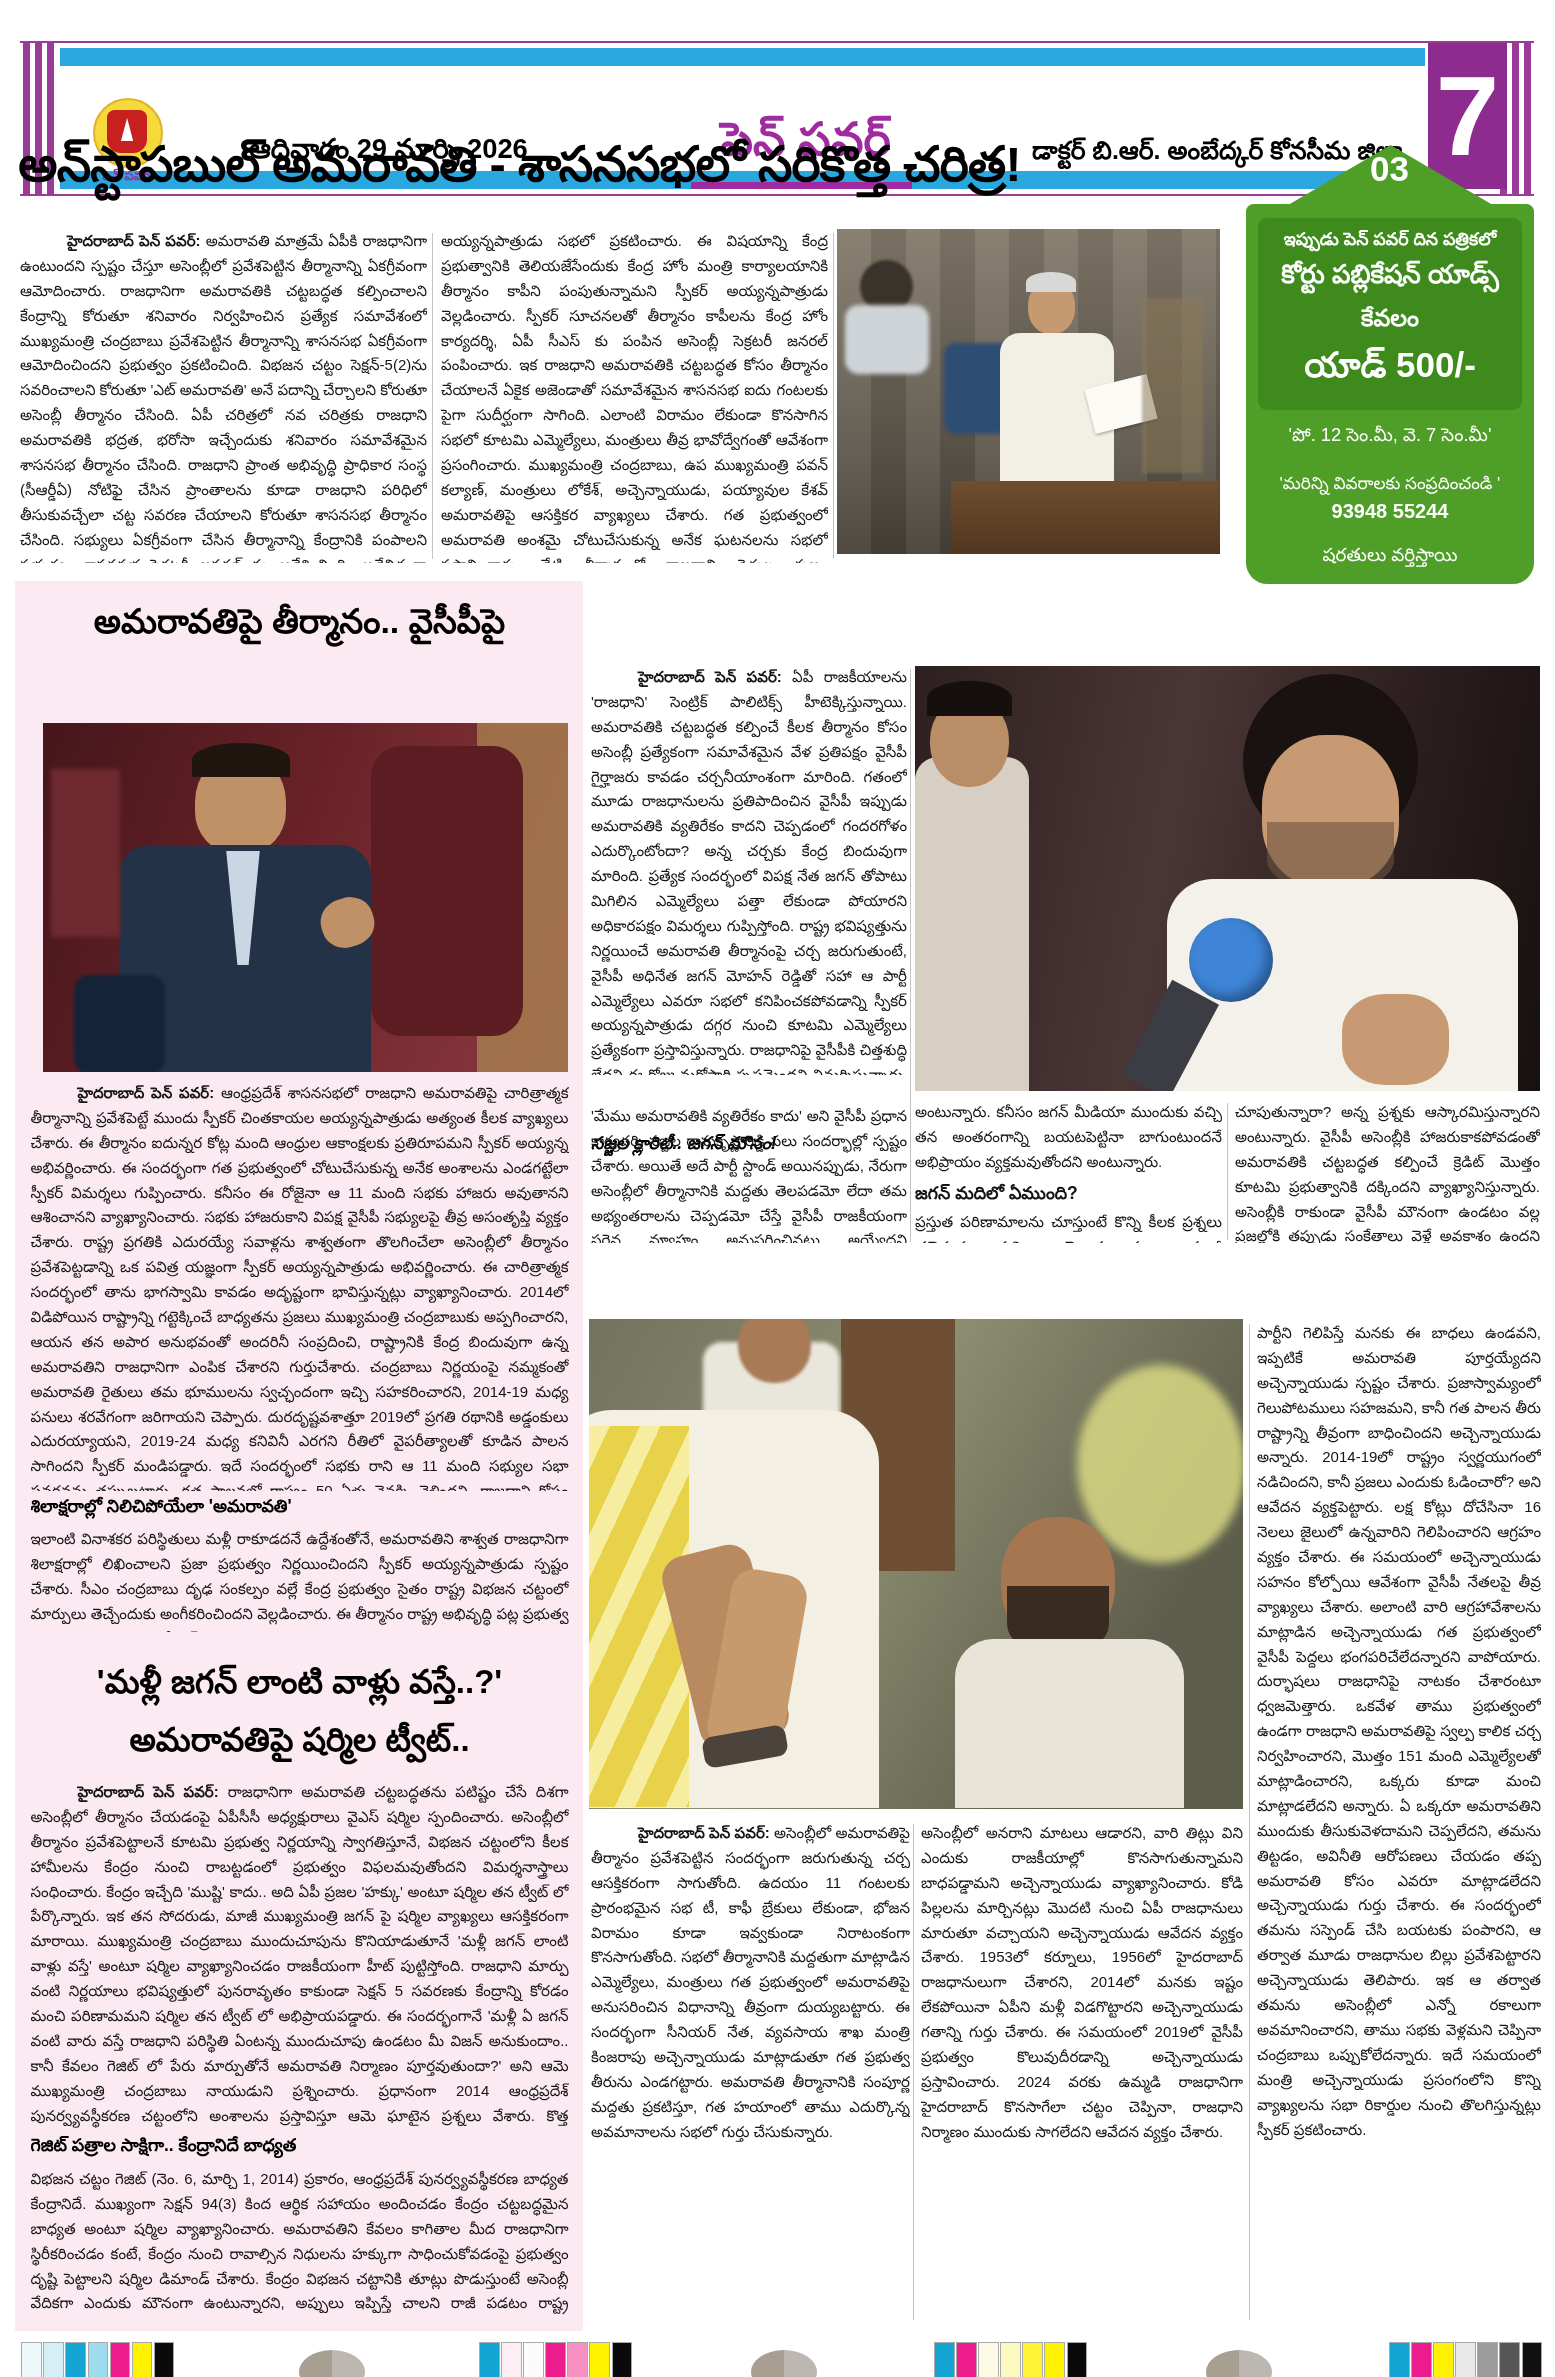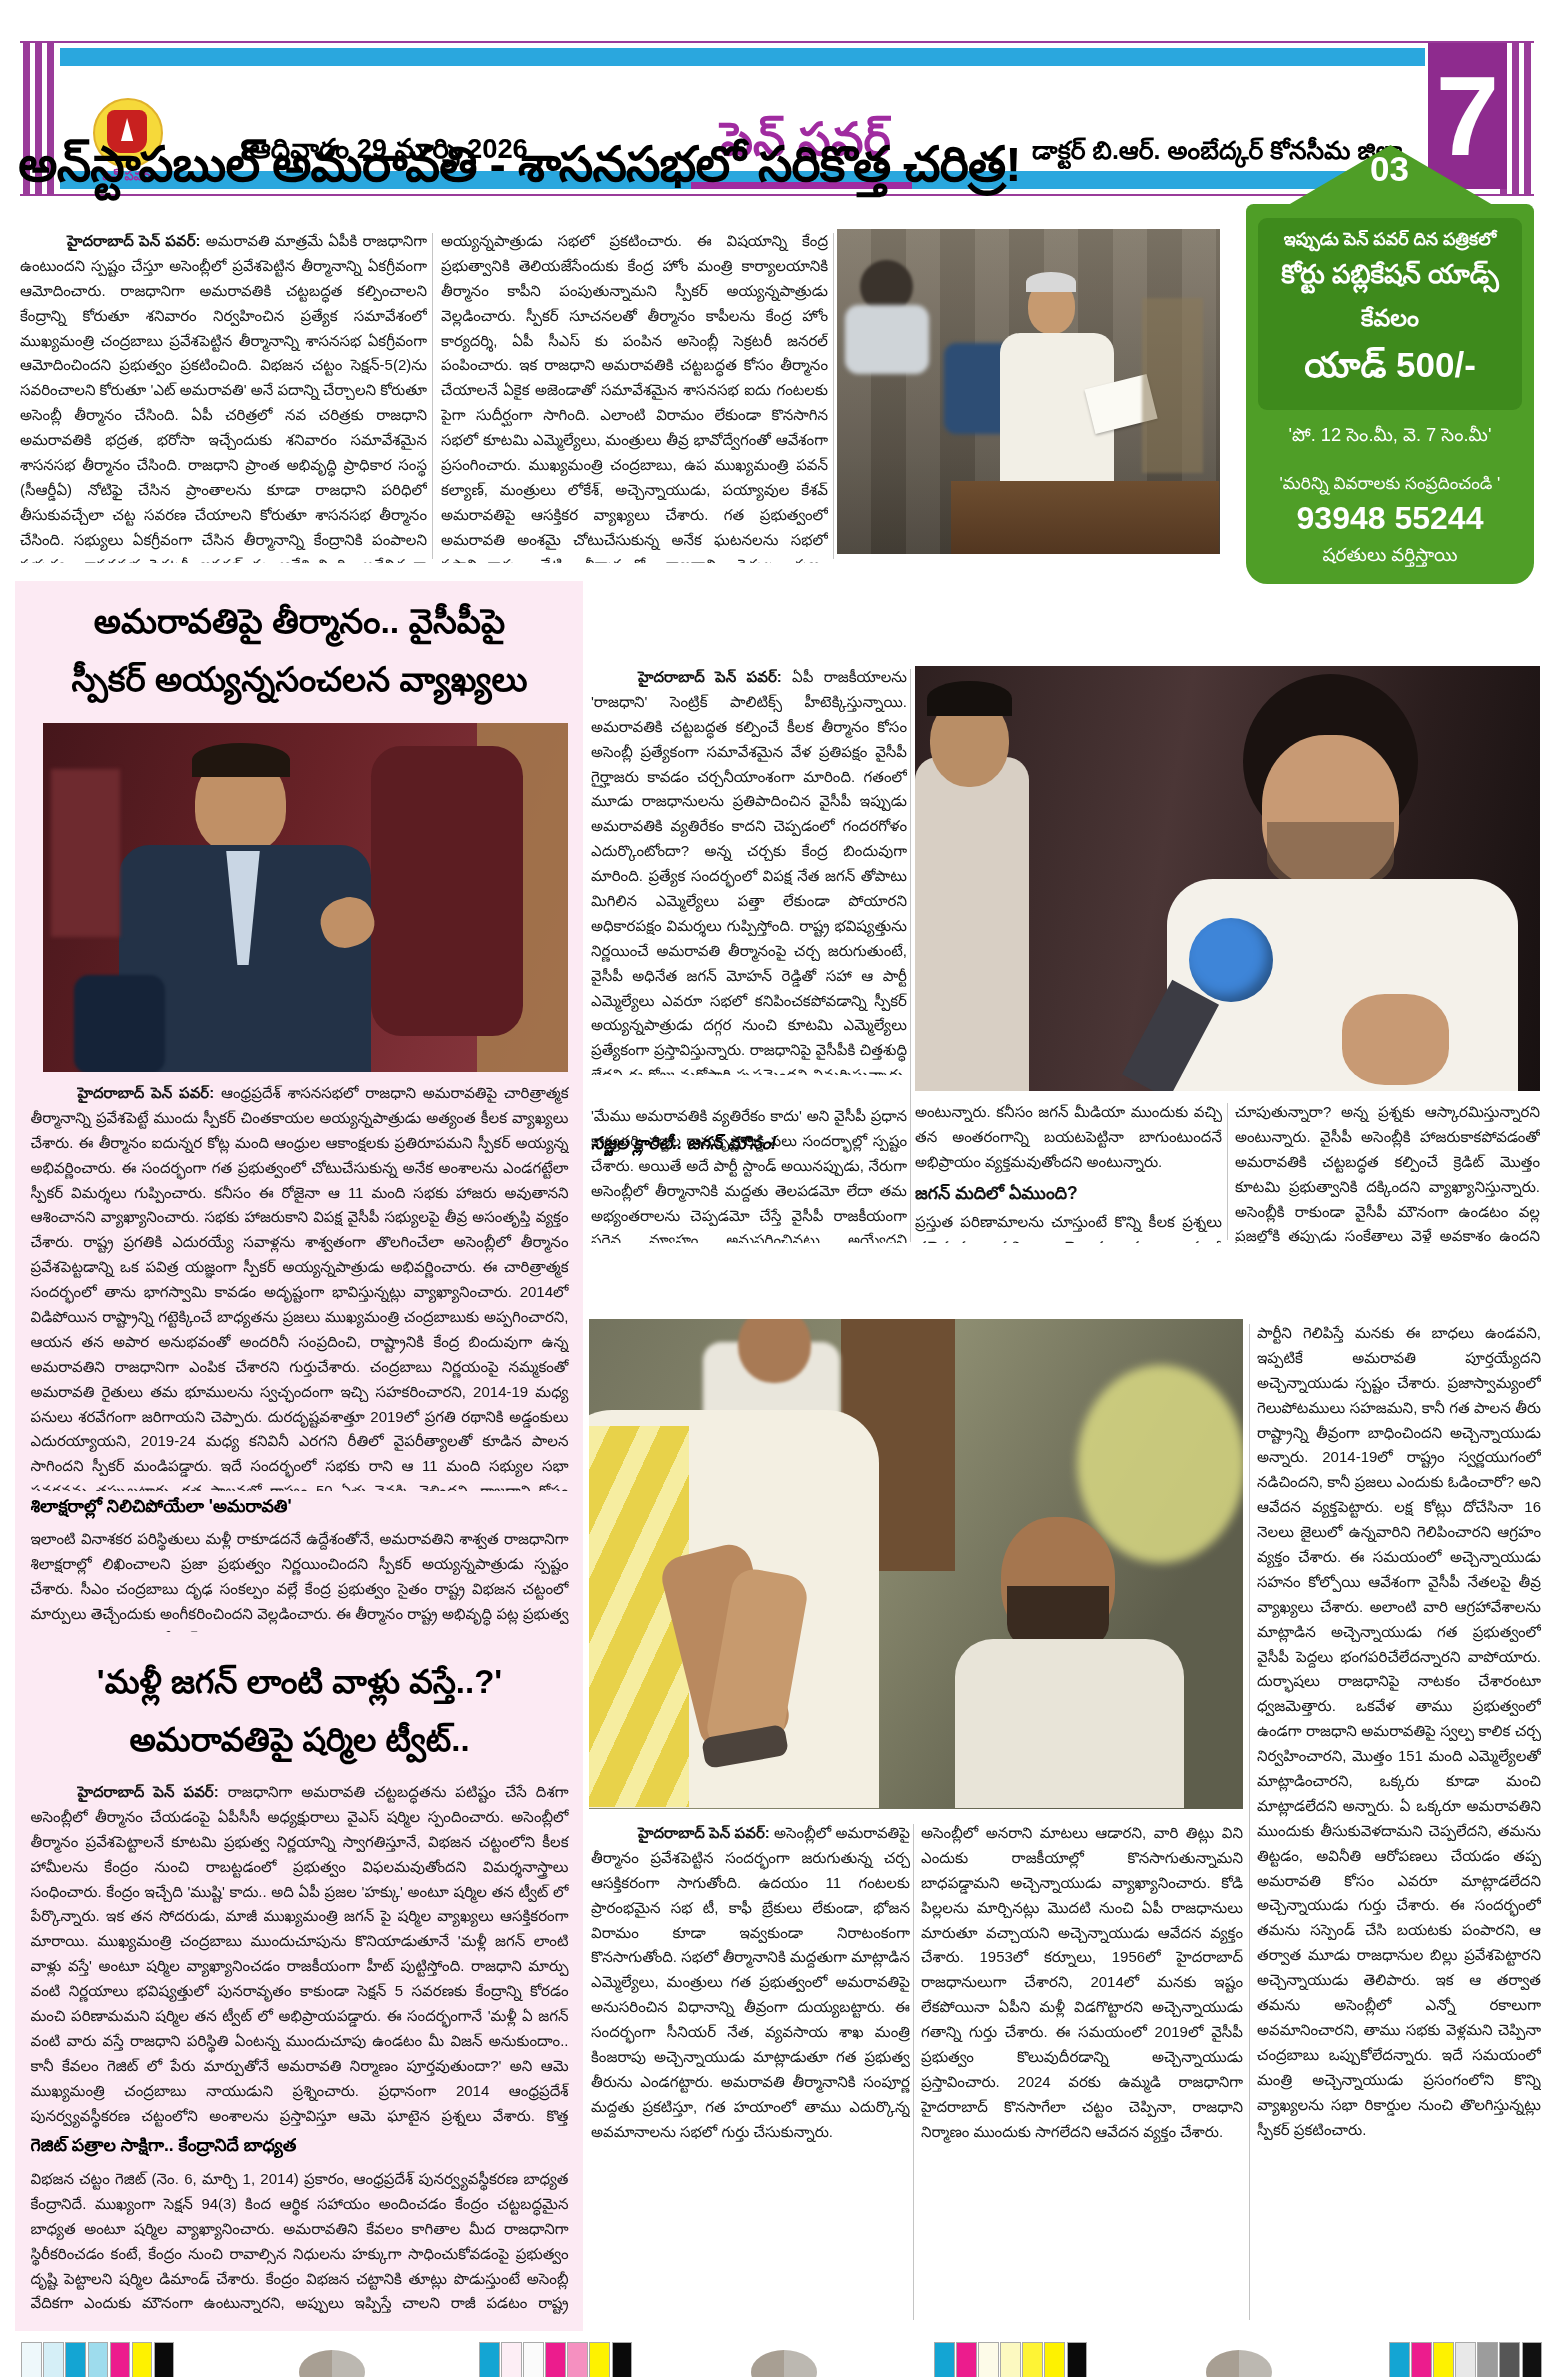--- a/index.html
+++ b/index.html
@@ -102,28 +102,27 @@
   <div id="ad-roof" class="abs ad-green"></div>
   <div id="ad-num" class="abs">03</div>
   <div id="ad-body" class="abs ad-green"></div>
   <div id="ad-inner" class="abs"></div>
   <div class="abs ad-line" style="left:1258px;top:229px;font-size:17.5px;font-weight:bold;">ఇప్పుడు పెన్ పవర్ దిన పత్రికలో</div>
   <div class="abs ad-line" style="left:1258px;top:259px;font-size:26px;font-weight:900;">కోర్టు పబ్లికేషన్ యాడ్స్</div>
   <div class="abs ad-line" style="left:1258px;top:305px;font-size:23.6px;font-weight:900;">కేవలం</div>
   <div class="abs ad-line" style="left:1258px;top:345px;font-size:35px;font-weight:900;">యాడ్ 500/-</div>
   <div class="abs ad-line" style="left:1258px;top:424px;font-size:18.3px;">'పో. 12 సెం.మీ, వె. 7 సెం.మీ'</div>
   <div class="abs ad-line" style="left:1258px;top:474px;font-size:17px;">'మరిన్ని వివరాలకు సంప్రదించండి '</div>
-  <div class="abs ad-line" style="left:1258px;top:500px;font-size:32px;font-weight:900;">93948 55244</div>
+  <div class="abs ad-line" style="left:1258px;top:500px;font-size:20px;font-weight:900;">93948 55244</div>
   <div class="abs ad-line" style="left:1258px;top:544px;font-size:18.3px;">షరతులు వర్తిస్తాయి</div>
 
   <div id="pink-block" class="abs"></div>
 
   <div class="sec-headline" style="left:23px;top:593px;width:553px;font-size:34px;line-height:1.7;">
     <div>అమరావతిపై తీర్మానం.. వైసీపీపై</div>
-    <div>స్పీకర్ అయ్యన్నసంచలన వ్యాఖ్యలు</div>
   </div>
 
   <div class="photo" style="left:43px;top:723px;width:525px;height:349px;background:linear-gradient(110deg,#45161b,#682227 45%,#7d2f36 75%,#8a3a40);">
     <div class="ph-el" style="right:0;top:0;width:91px;height:100%;background:#a87f4f;opacity:.8;"></div>
     <div class="ph-el" style="left:328px;top:23px;width:152px;height:290px;border-radius:30.5px;background:#5c1d22;"></div>
     <div class="ph-el" style="left:152px;top:30.5px;width:91px;height:99px;border-radius:48% 48% 42% 42%;background:#c09066;"></div>
     <div class="ph-el" style="left:149px;top:20px;width:98px;height:34px;border-radius:50% 50% 0 0;background:#20160f;"></div>
     <div class="ph-el" style="left:76px;top:122px;width:252px;height:229px;border-radius:30.5px 30.5px 0 0;background:#233247;"></div>
     <div class="ph-el" style="left:172px;top:128px;width:56px;height:114px;background:#c9d6e4;clip-path:polygon(20% 0,80% 0,60% 100%,40% 100%);"></div>
     <div class="ph-el" style="left:278px;top:175px;width:53px;height:49px;border-radius:45%;background:#c09066;transform:rotate(-18deg);"></div>

